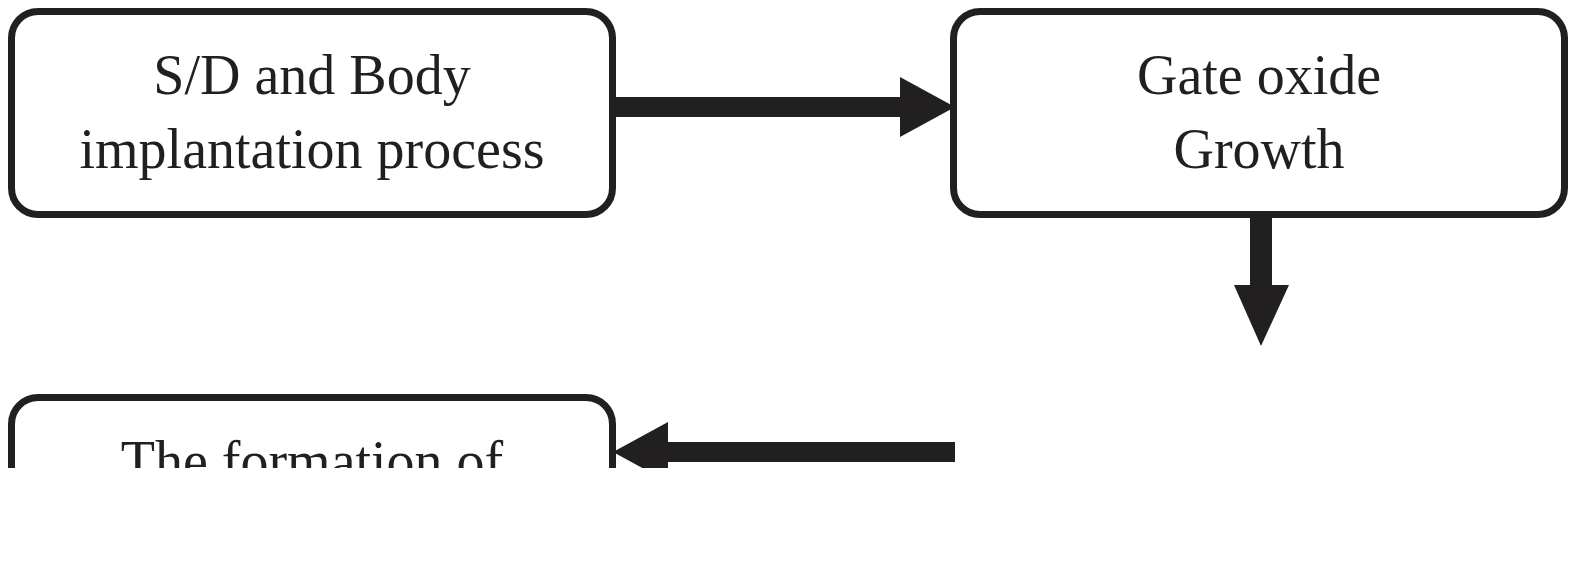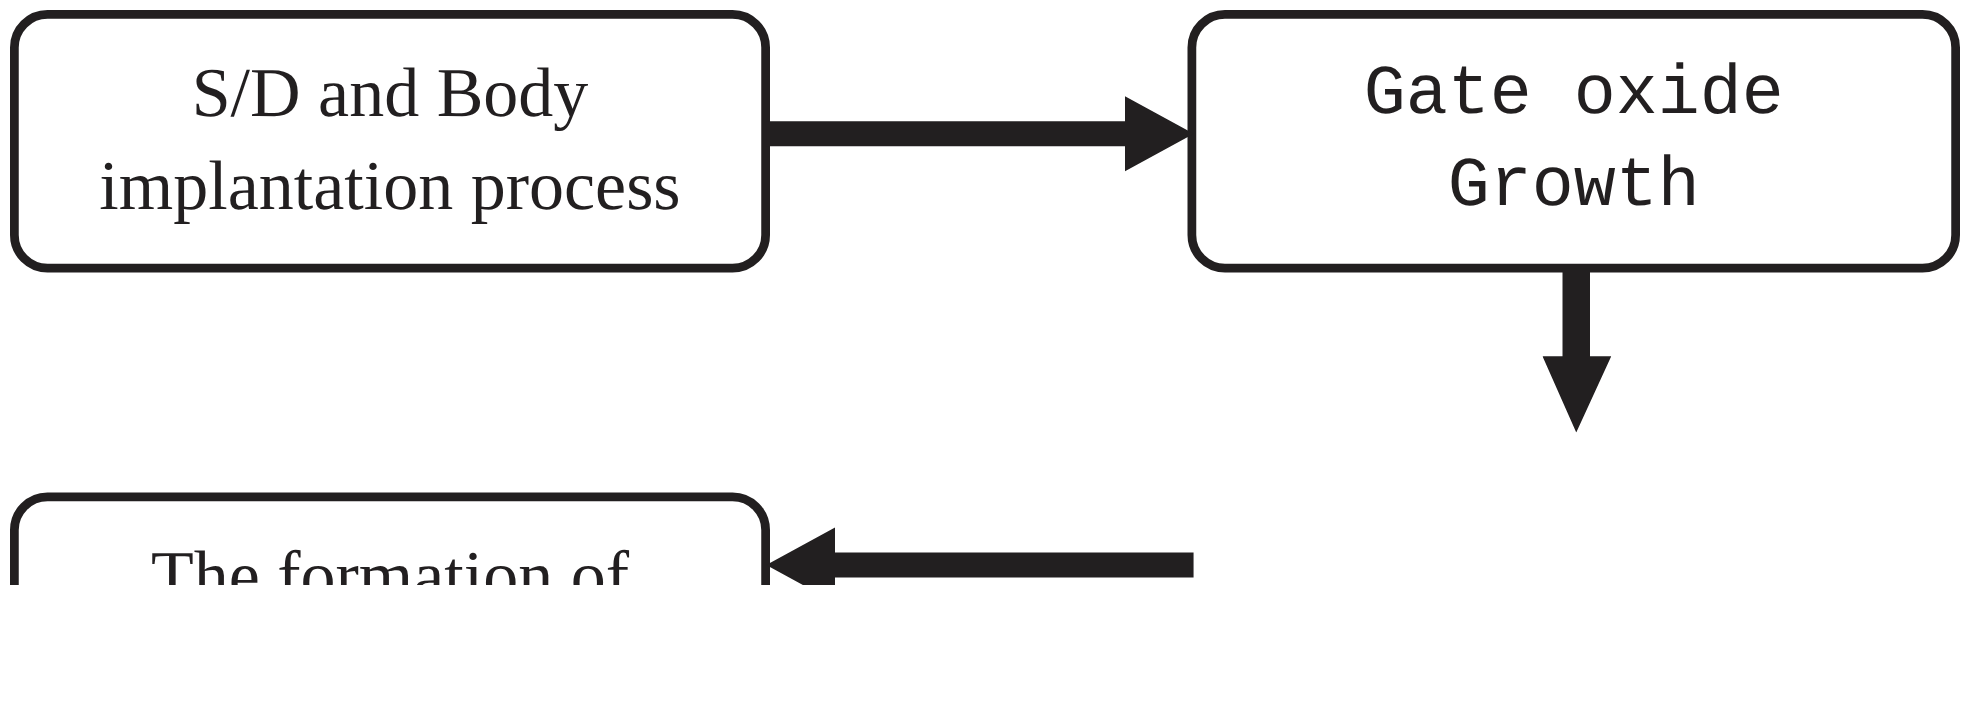--- a/index.html
+++ b/index.html
@@ -23,21 +23,21 @@
   }
   .node-label {
     display:block;
     white-space:pre-line;
     text-align:center;
     color:var(--ink);
     font-size:56px;
     line-height:1.32;
   }
   #node-1 { left:8px;   top:8px;   width:608px; height:210px; }
-  #node-2 { left:950px; top:8px;   width:618px; height:210px;font-family:Liberation Mono, monospace; }
+  #node-2 { left:950px; top:8px;   width:618px; height:210px; }
   #node-3 { left:952px; top:345px; width:616px; height:212px; }
   #node-4 { left:8px;   top:346px; width:608px; height:210px;margin-top:48px; }
   .arrow { position:absolute; display:block; }
   .arrow polygon { fill:var(--ink); stroke:none; }
   #arrow-1 { left:613px;  top:74px;  width:342px; height:66px; }
   #arrow-2 { left:1234px; top:215px; width:55px;  height:131px; }
   #arrow-3 { left:613px;  top:419px; width:342px; height:66px; }
 </style>
 </head>
 <body>

